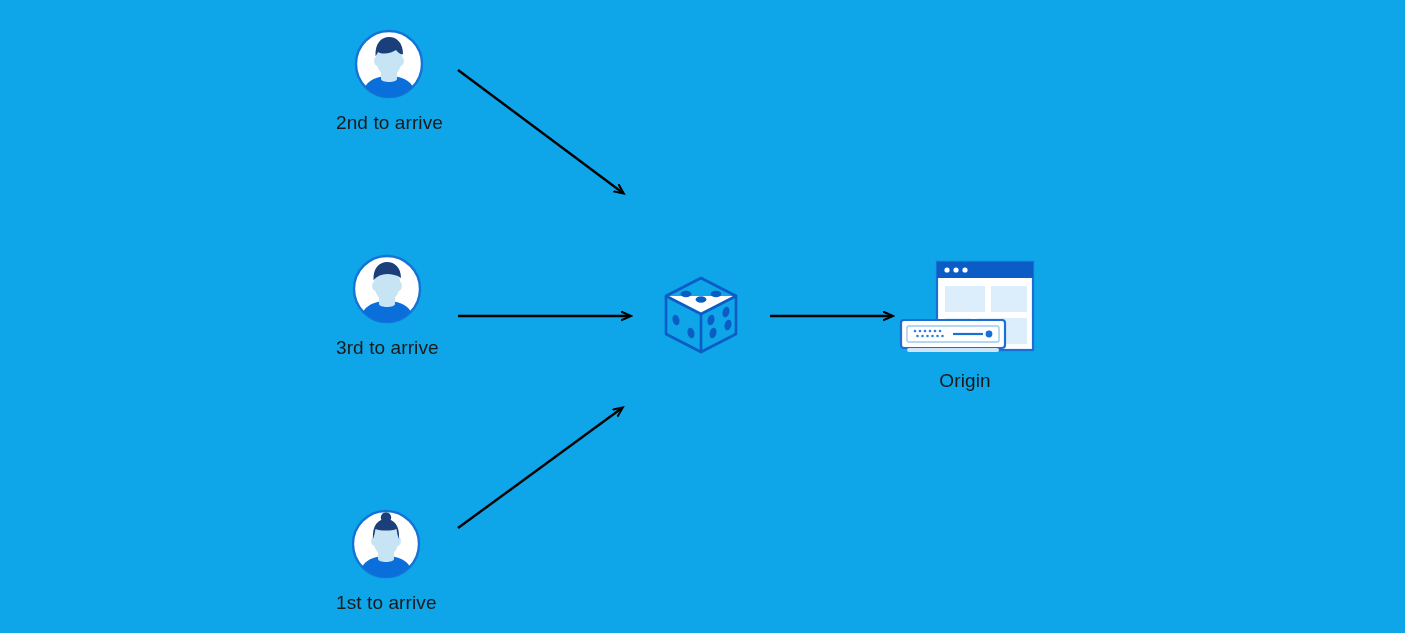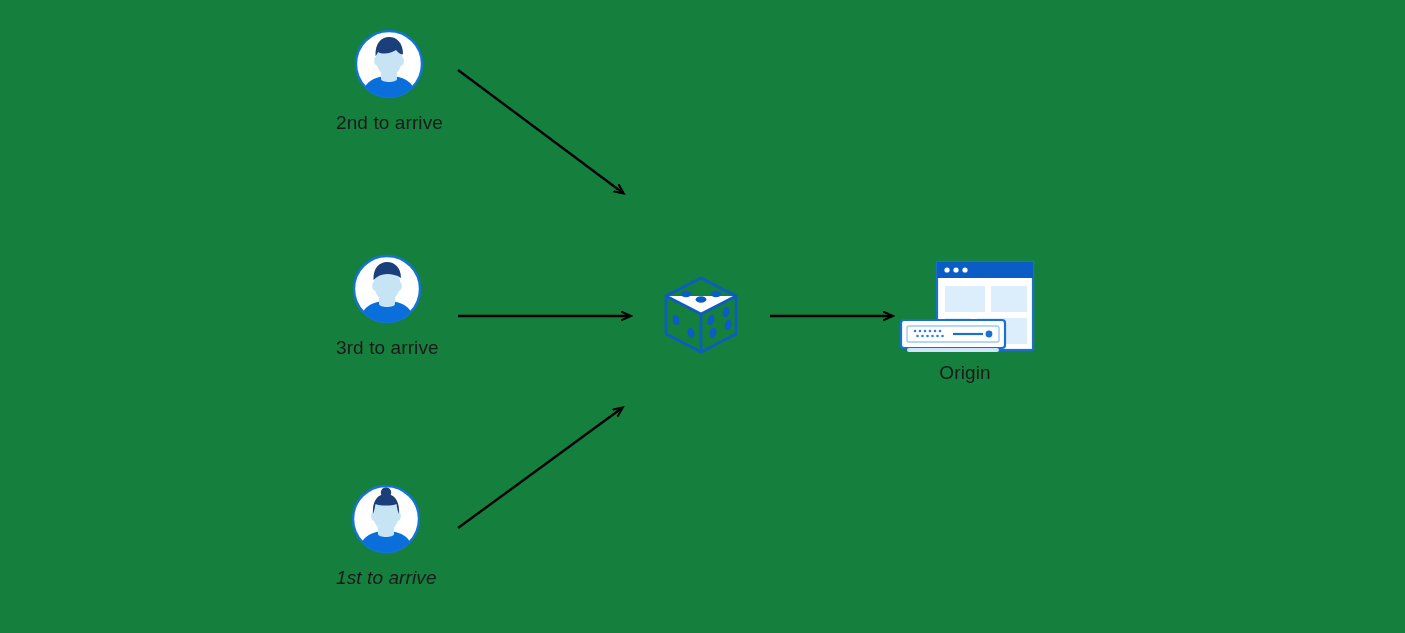--- a/index.html
+++ b/index.html
@@ -7,21 +7,21 @@
     padding: 0;
     background: #ffffff;
   }
   body {
     font-family: "Liberation Sans", sans-serif;
   }
   #canvas {
     position: relative;
     width: 1405px;
     height: 633px;
-    background: #15803d;
+    background: #0ea5e9;
     overflow: hidden;
   }
   .node {
     position: absolute;
     display: flex;
     flex-direction: column;
     align-items: center;
   }
   .node-label {
     font-family: "Liberation Sans", sans-serif;
@@ -101,21 +101,21 @@
           <ellipse cx="24.5" cy="33" rx="3.4" ry="5" fill="#c7e4f4"></ellipse>
           <ellipse cx="47.5" cy="33" rx="3.4" ry="5" fill="#c7e4f4"></ellipse>
           <path d="M23 30 c0 -12 6 -18 13 -18 c7 0 13 6 13 18 c0 11 -6 18 -13 18 c-7 0 -13 -7 -13 -18 Z" fill="#c7e4f4"></path>
           <path d="M22.5 27 c-0.6 -12 6 -18 13.5 -18 c8 0 14 6 14 16 c-4 -3 -9 -4 -14 -4 c-5 0 -10 2 -13.5 6 Z" fill="#1a3f7a"></path>
         </g>
       </svg>
     </div>
     <div class="node-label">3rd to arrive</div>
   </div>
 
-  <div class="node" style="left:336px; top:483px;font-style:italic;">
+  <div class="node" style="left:336px; top:508px;">
     <div class="avatar-wrap">
       <svg viewBox="0 0 72 72" width="72" height="72">
         <clipPath id="clipC">
             <circle cx="36" cy="36" r="33"></circle>
           </clipPath>
         <circle cx="36" cy="36" r="33" fill="#ffffff" stroke="#1473d6" stroke-width="2.4"></circle>
         <g clip-path="url(#clipC)">
           <path d="M9 72 C9 55 20 48 36 48 C52 48 63 55 63 72 Z" fill="#0b6fdb"></path>
           <path d="M28 40 h16 v11 c0 4 -16 4 -16 0 Z" fill="#c7e4f4"></path>
           <path d="M28 44 c5 4 11 4 16 0 v-4 h-16 z" fill="#a9d4ec"></path>
@@ -188,16 +188,16 @@
               <circle cx="37.5" cy="78" r="1.3"></circle>
             <circle cx="42.5" cy="78" r="1.3"></circle>
               <circle cx="47.5" cy="78" r="1.3"></circle>
           </g>
           <line x1="58" y1="76" x2="88" y2="76" stroke="#1a6fd4" stroke-width="2.2"></line>
           <circle cx="94" cy="76" r="3.4" fill="#1a6fd4"></circle>
           <rect x="12" y="90" width="92" height="4" rx="2" fill="#cfe6fa"></rect>
         </g>
       </svg>
     </div>
-    <div class="node-label" style="margin-top:4px;">Origin</div>
+    <div class="node-label" style="margin-top:12px;">Origin</div>
   </div>
 
 </div>
 
 </body></html>

